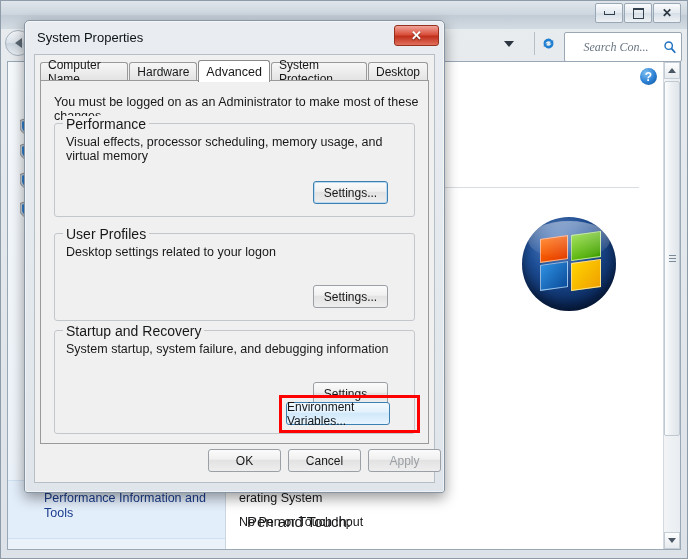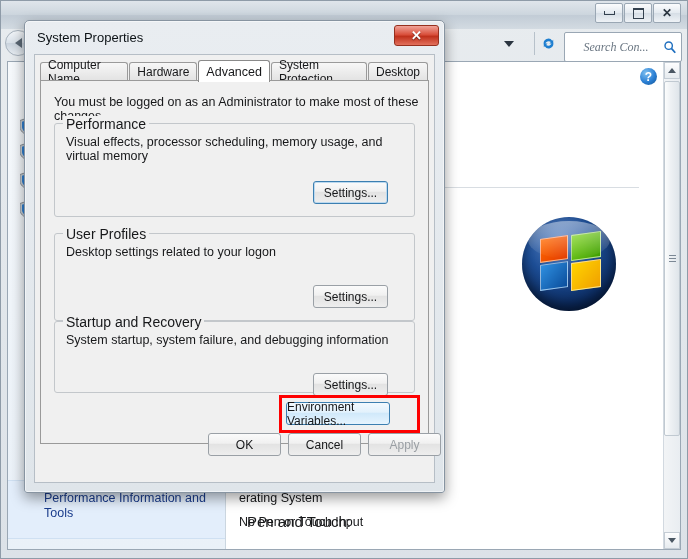--- a/index.html
+++ b/index.html
@@ -332,21 +332,21 @@
     position: absolute; left: 286px; top: 402px;
     width: 104px; height: 23px;
   }
   .redbox {
     position: absolute; left: 279px; top: 395px;
     width: 141px; height: 38px;
     border: 3px solid #fe0000;
     box-sizing: border-box;
   }
   .dlg-footer {
-    position: absolute; left: 5px; right: 5px; bottom: 22px; height: 30px;
+    position: absolute; left: 5px; right: 5px; bottom: 6px; height: 30px;
   }
   .footer-btn {
     position: absolute; top: 3px; width: 73px; height: 23px;
   }
 </style>
 </head>
 <body>
 
 <div id="root">
 
@@ -512,21 +512,21 @@
         </div>
 
         <div class="grp" style="top:152px; height:88px;">
           <span class="grp-legend">User Profiles</span>
           <span class="grp-desc">Desktop settings related to your logon</span>
           <div class="btn grp-btn" style="left:258px; top:51px;">
             <span>Settings...</span>
           </div>
         </div>
 
-        <div class="grp" style="top:240px; height:72px;">
+        <div class="grp" style="top:249px; height:104px;">
           <span class="grp-legend">Startup and Recovery</span>
           <span class="grp-desc">System startup, system failure, and debugging information</span>
           <div class="btn grp-btn" style="left:258px; top:51px;">
             <span>Settings...</span>
           </div>
         </div>
       </div>
 
       <div class="dlg-footer">
         <div class="btn footer-btn" style="left:168px;">

